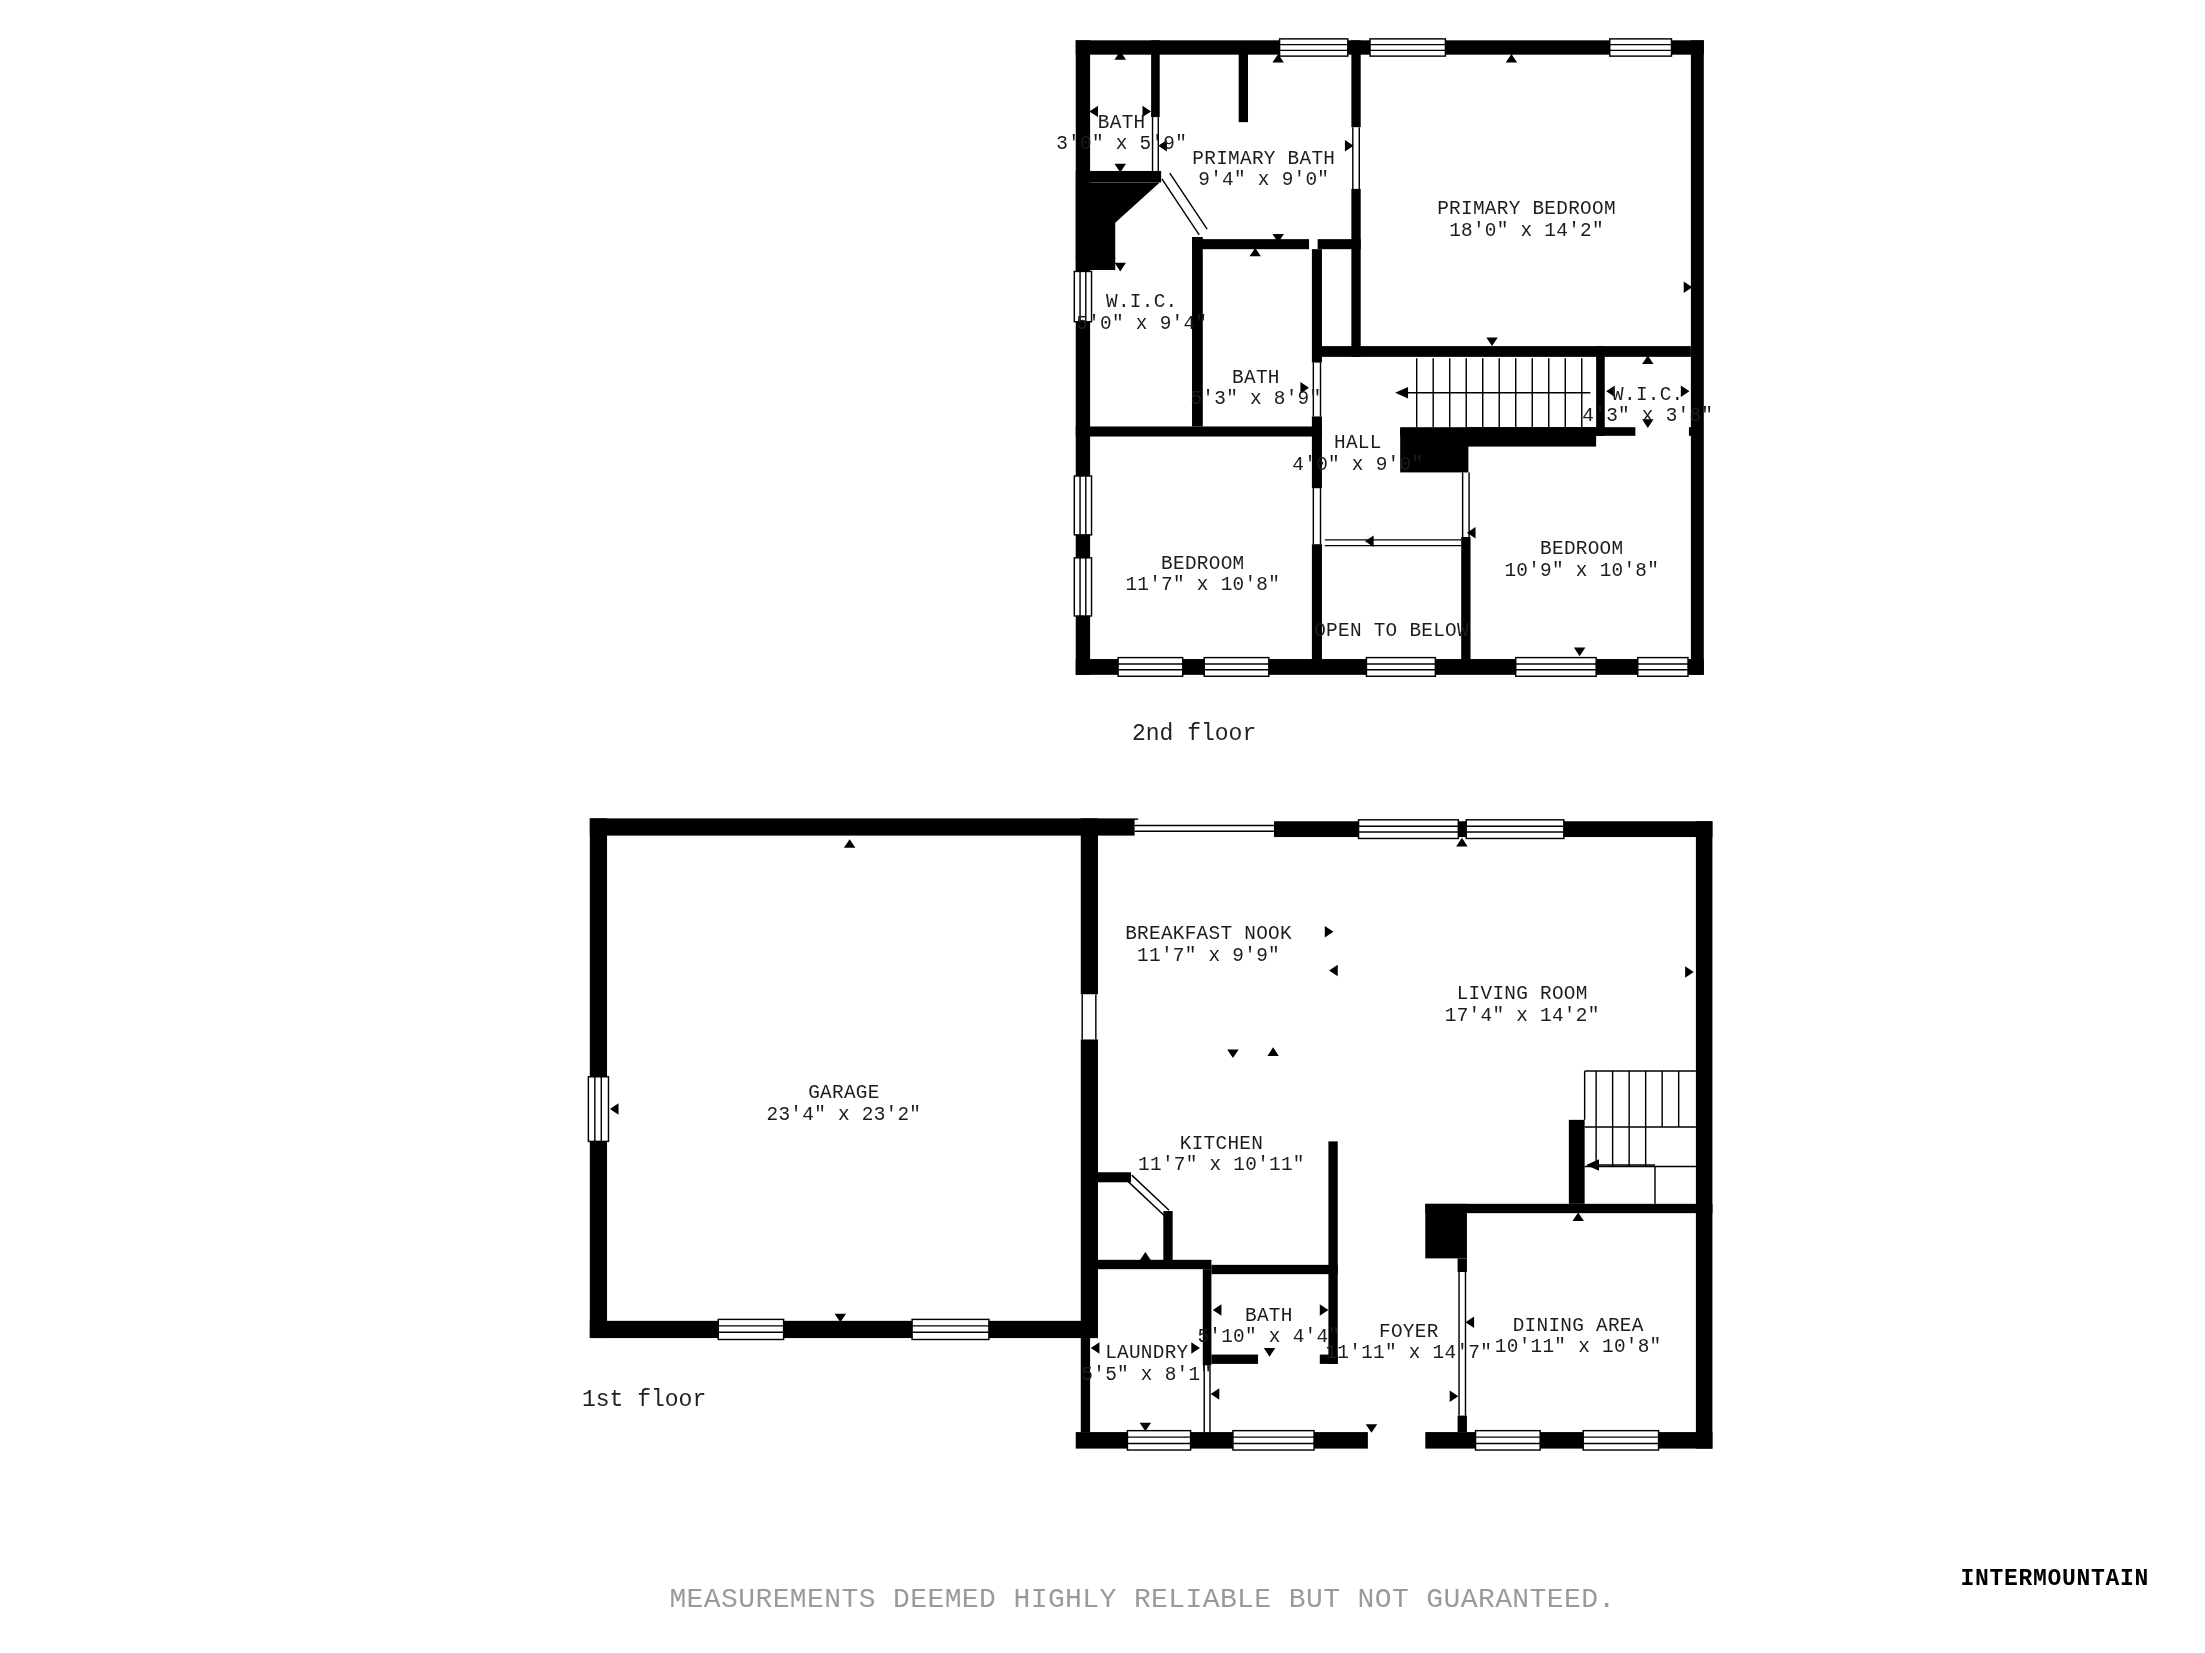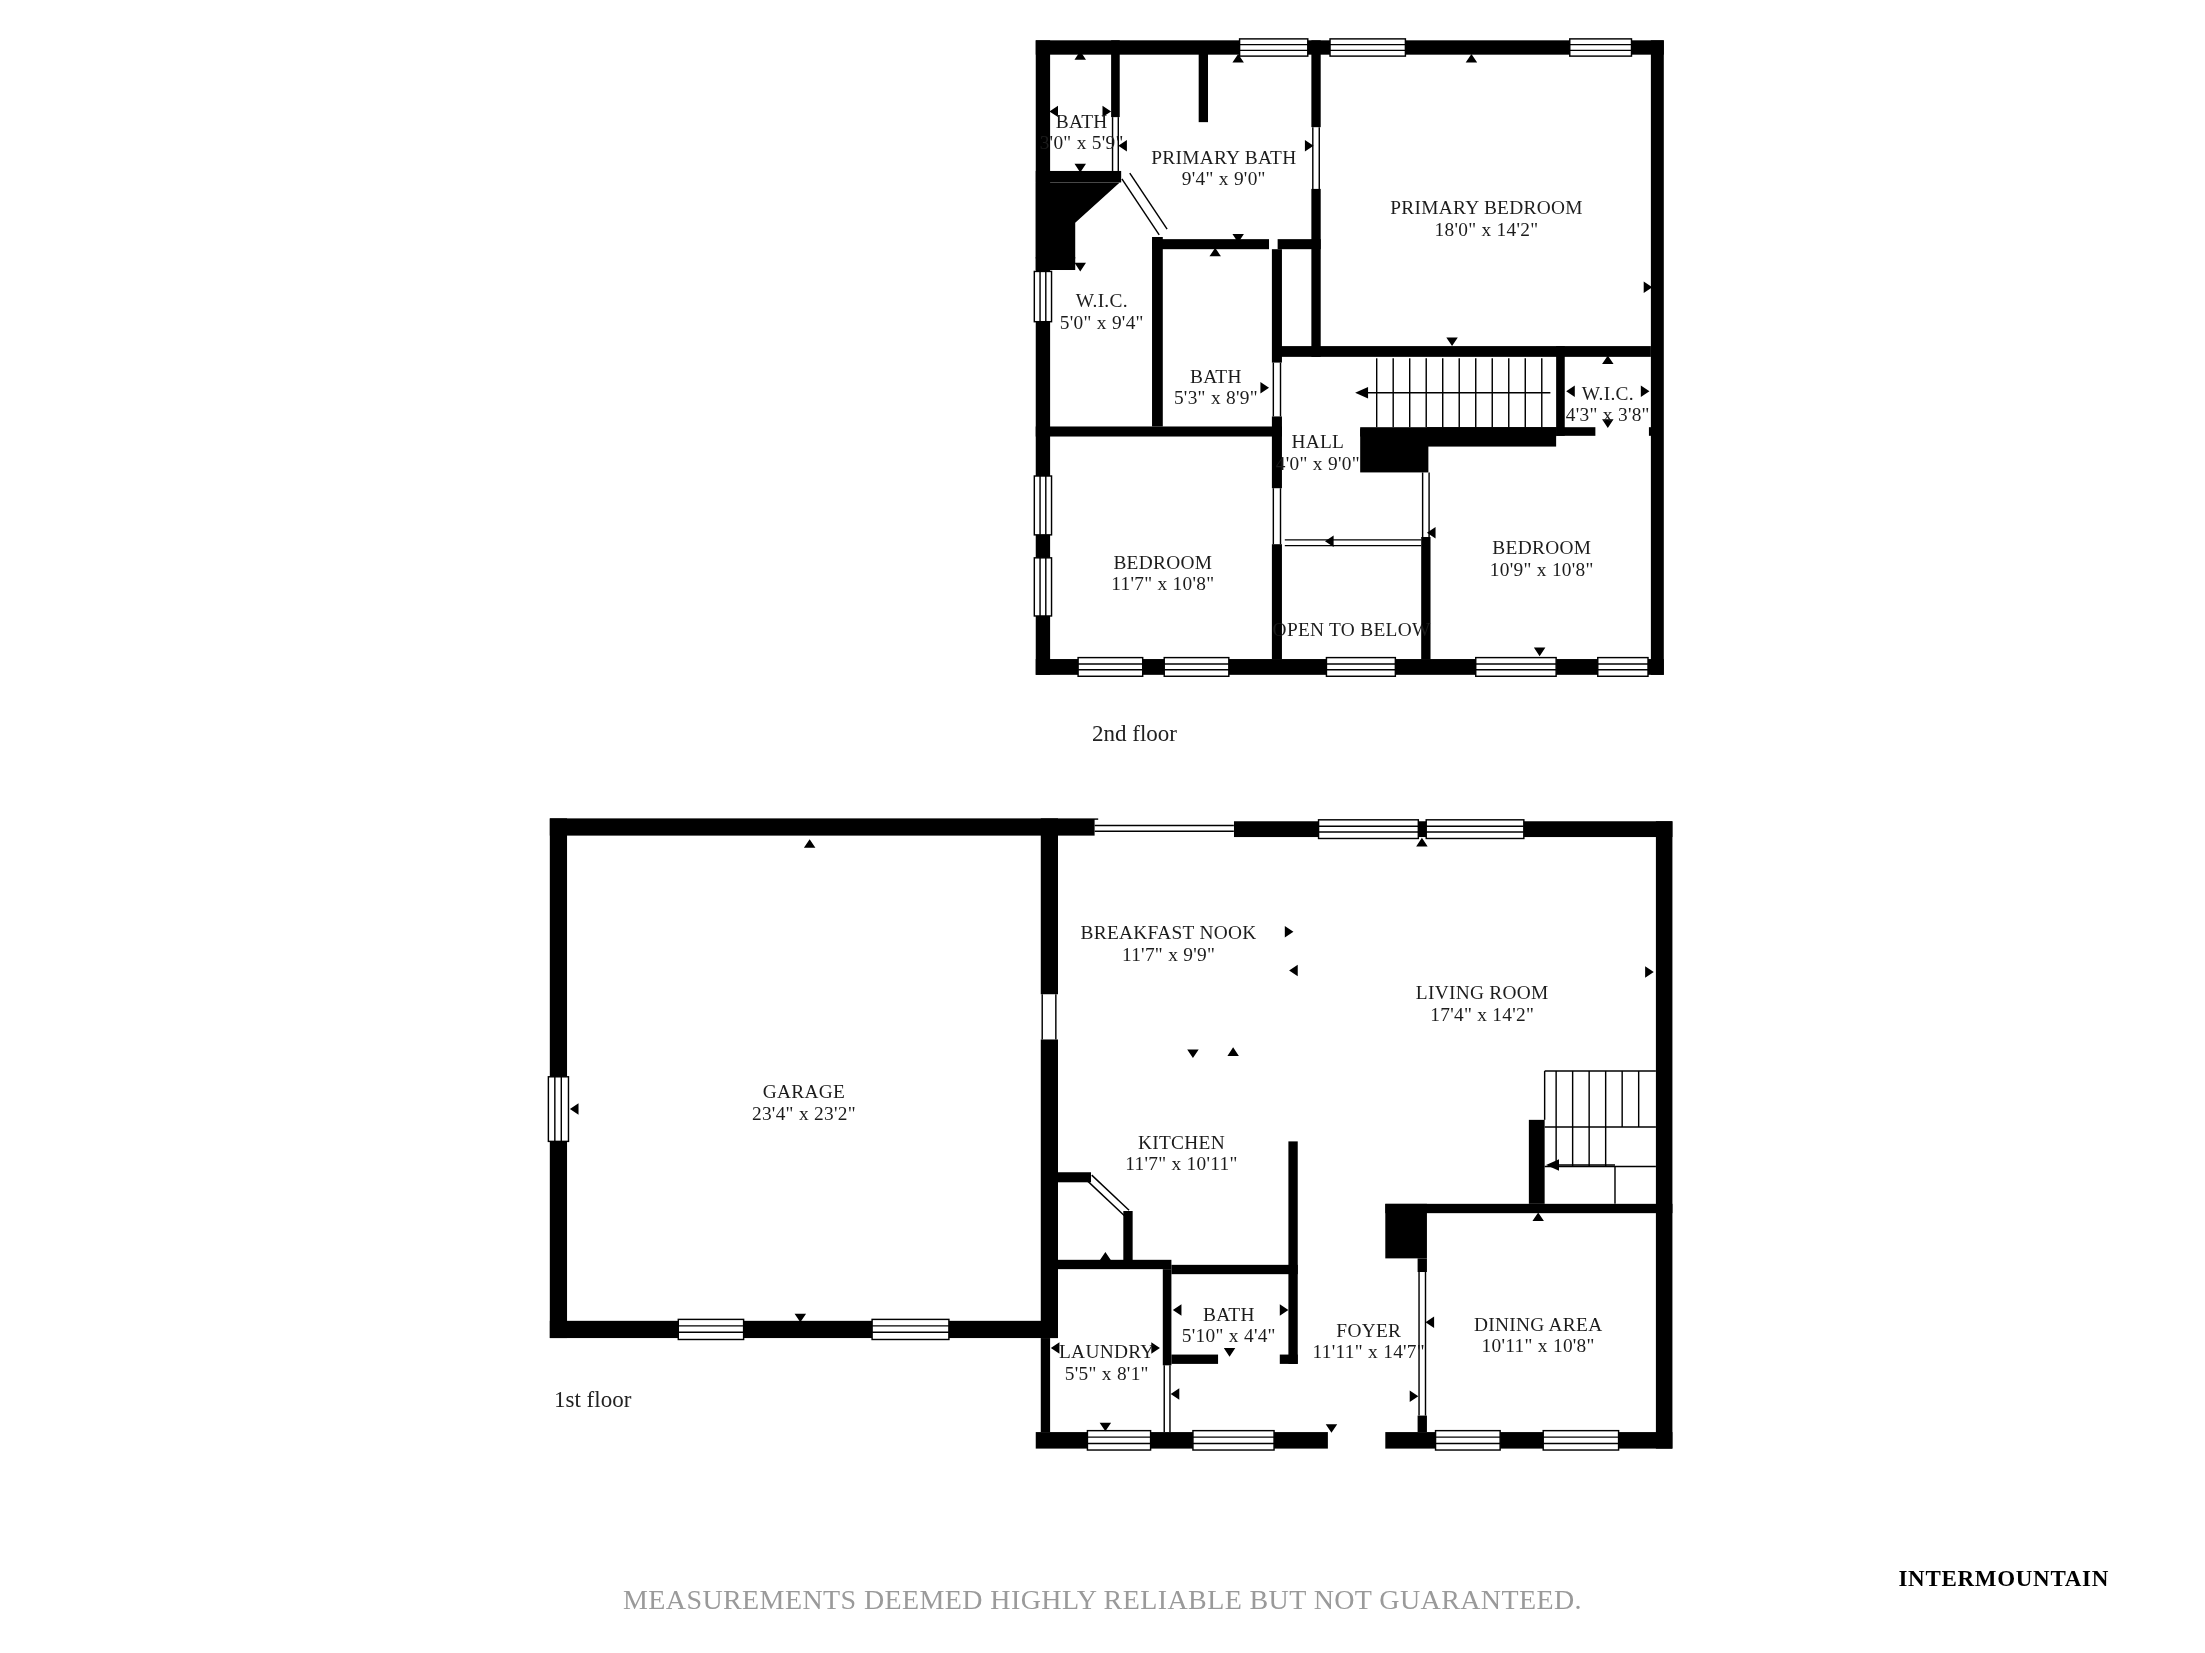--- a/index.html
+++ b/index.html
@@ -1,29 +1,29 @@
 <!DOCTYPE html>
 <html style="font-size:11.5px"><head>
 <meta charset="utf-8">
 <style>
   html,body{margin:0;padding:0;background:#ffffff;}
   .page{position:relative;width:2132px;height:1654px;background:#ffffff;overflow:hidden;
-        font-family:Liberation Serif, serif;}
+        font-family:Liberation Mono, monospace;margin-left:40px;}
   svg{position:absolute;left:0;top:0;}
   .wall{fill:#000000;}
   .win{fill:#ffffff;stroke:#000000;stroke-width:2;}
   .winline{stroke:#000000;stroke-width:2;}
   .thin{stroke:#000000;stroke-width:2;fill:none;}
   .frame{stroke:#000000;stroke-width:2;}
   .marker{fill:#000000;}
   .roomname{font-size:27px;fill:#1c1c1c;letter-spacing:0.4px;}
   .roomdims{font-size:27px;fill:#1c1c1c;letter-spacing:0.4px;}
   .floorcap{position:absolute;font-size:23px;color:#222222;}
   .cap2{left:1092px;top:721px;}
-  .cap1{left:554px;top:1387px;}
+  .cap1{left:542px;top:1387px;}
   .disclaimer{position:absolute;left:0;top:1584px;width:2205px;text-align:center;
               font-size:28px;color:#9a9a9a;letter-spacing:0.4px;}
   .watermark{position:absolute;right:23px;top:1566px;font-size:23px;color:#000000;
              letter-spacing:0.7px;font-weight:600;}
 </style>
 </head>
 <body>
 
 <div class="page">
 

